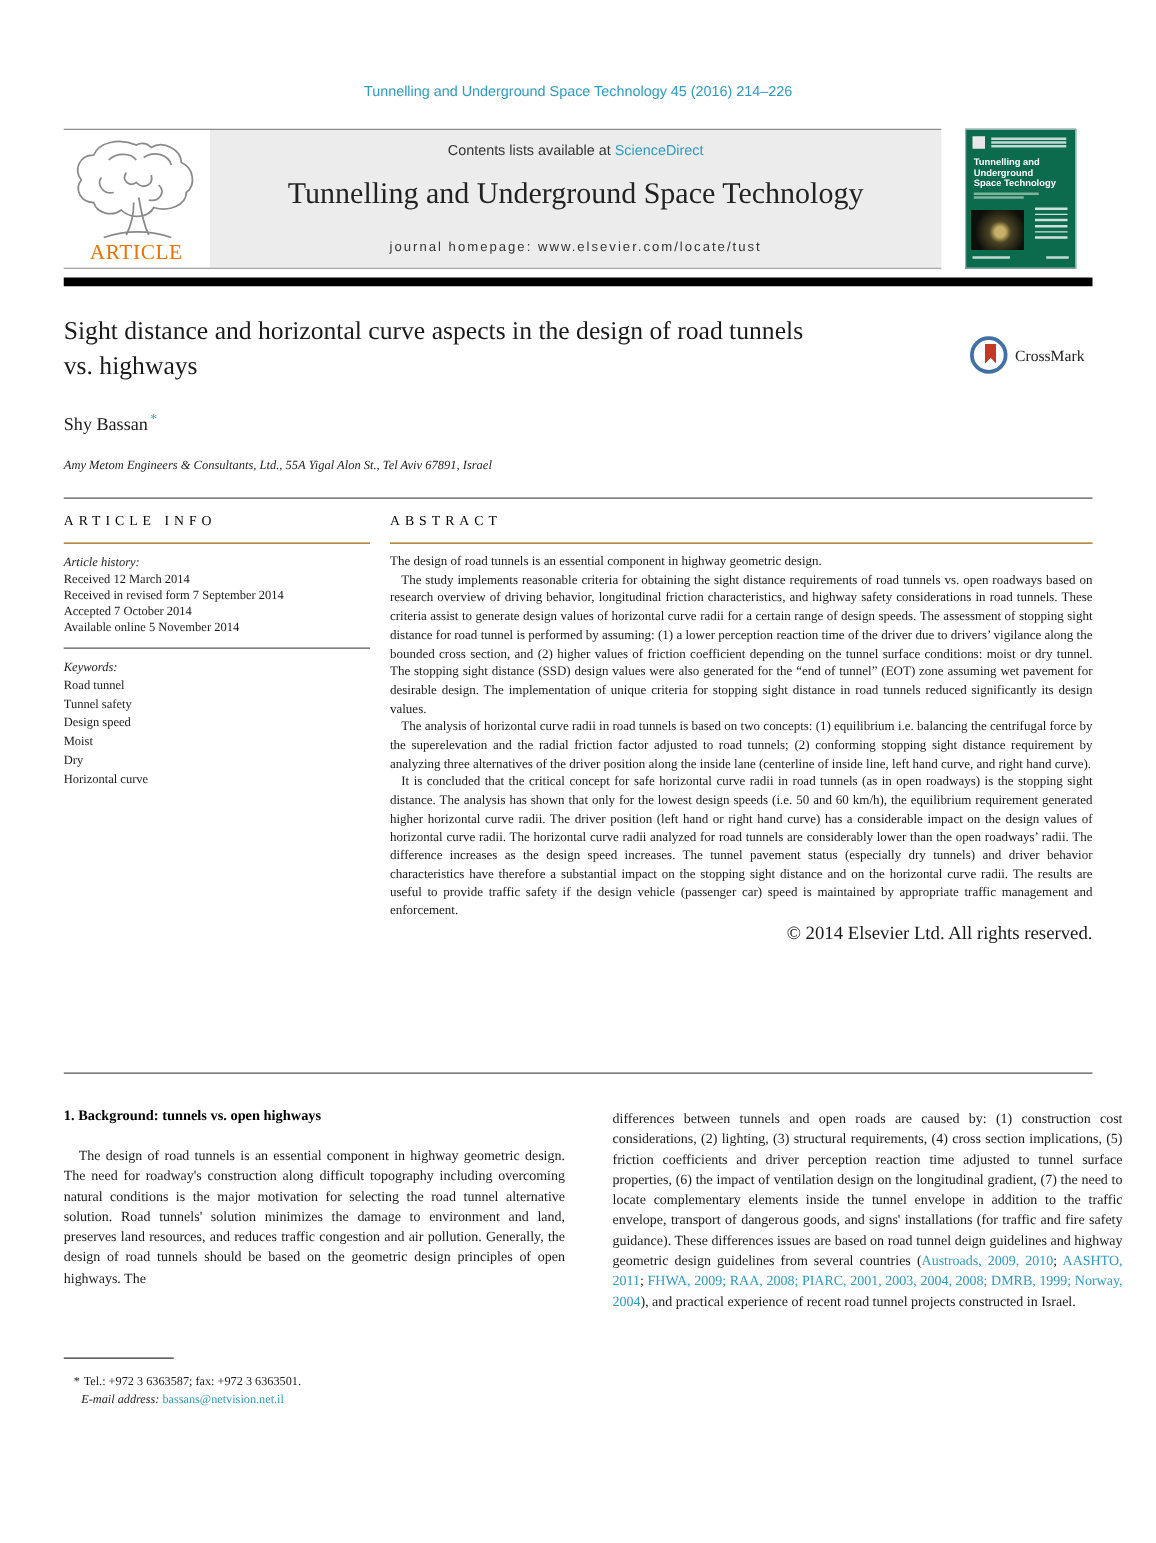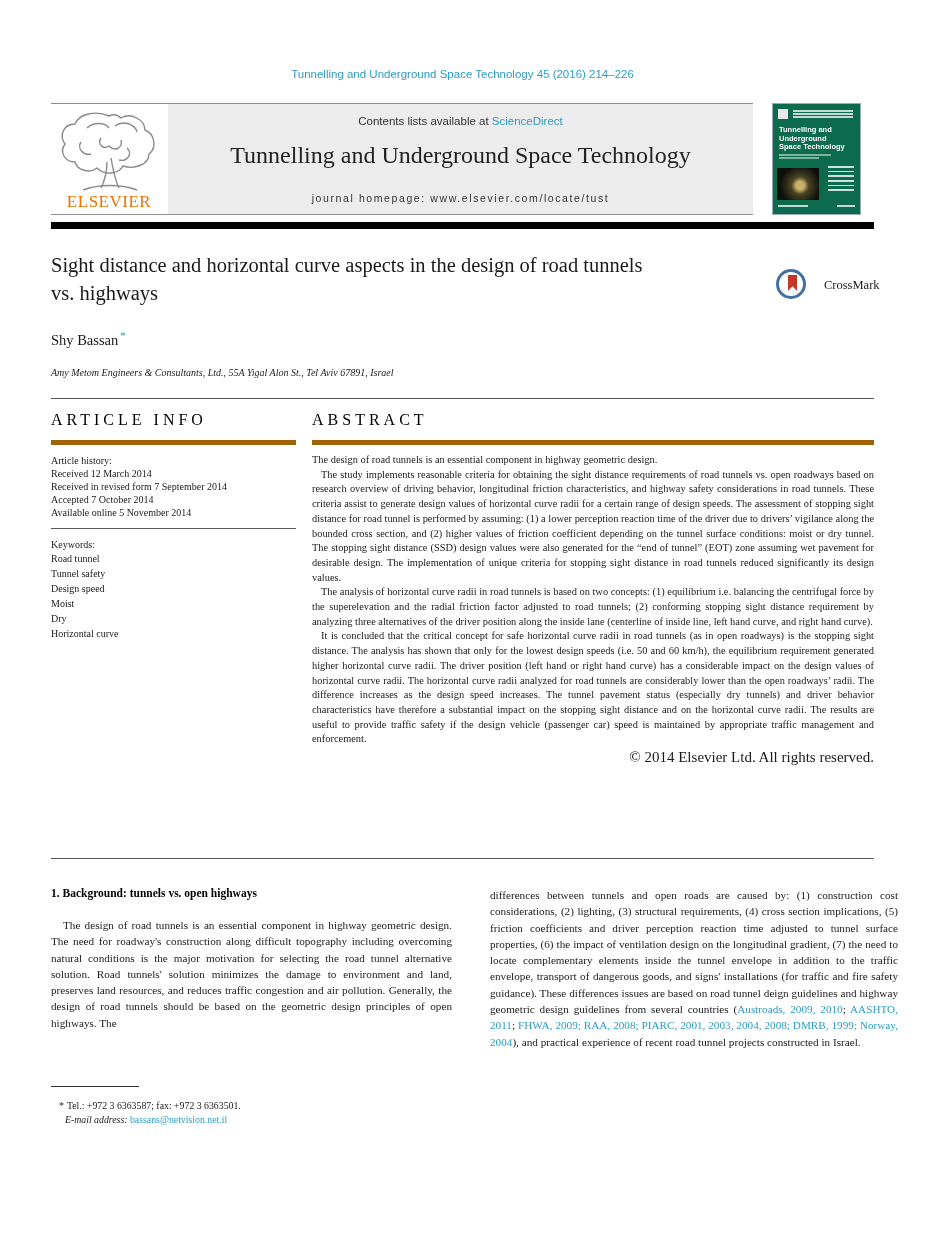--- a/index.html
+++ b/index.html
@@ -78,38 +78,38 @@
   
   .crossmark { position:absolute; left:776px; top:269px; width:100px; height:36px; }
   .cm-circle {
     position:absolute; left:0; top:0; width:30px; height:30px; border-radius:50%;
     border:3px solid #4170a4; background:#fff;
   }
   .cm-mark {
     position:absolute; left:9px; top:3px; width:9px; height:16px; background:#c53727;
     clip-path:polygon(0 0,100% 0,100% 100%,50% 70%,0 100%);
   }
-  .cm-label { position:absolute; left:48px; top:9px; font-size:12.5px; color:#222; }
+  .cm-label { position:absolute; left:36px; top:9px; font-size:12.5px; color:#222; }
 
   
   .author-line { position:absolute; left:51px; top:329px; font-size:14.5px; color:#1a1a1a; }
   .author-mark { color:#2d9cc4; font-size:11px; vertical-align:super; margin-left:2px; }
   .affiliation { position:absolute; left:51px; top:367px; font-size:10px; font-style:italic; color:#222; }
 
   .rule-full { position:absolute; left:51px; width:823px; border-top:1px solid #555; }
   .rule-info-top { top:398px; }
   .rule-abs-bottom { top:858px; }
 
   
   .info-col { position:absolute; left:51px; top:411px; width:245px; font-size:10px; color:#1a1a1a; }
   .col-heading {
-    font-size:16px; letter-spacing:4px; color:#000; padding-bottom:11px;
-    border-bottom:5px solid #a16207;
-  }
-  .info-label { margin-top:9px; line-height:13px; }
+    font-size:11px; letter-spacing:4px; color:#000; padding-bottom:11px;
+    border-bottom:1px solid #a16207;
+  }
+  .info-label { font-style:italic; margin-top:9px; line-height:13px; }
   .history-list div { line-height:13px; }
   .info-divider { border-top:1px solid #555; margin-top:9px; }
   .keywords-list div { line-height:15px; }
 
   
   .abs-col { position:absolute; left:312px; top:411px; width:562px; color:#1a1a1a; }
   .abs-body { margin-top:8px; font-size:10.4px; line-height:14.7px; text-align:justify; }
   .abs-body p { text-indent:9px; }
   .abs-body p:first-child { text-indent:0; }
   .abs-copyright { text-align:right; font-size:15px; margin-top:2px; }
@@ -142,21 +142,21 @@
   <div class="banner">
     <div class="logo-box">
       <svg width="105" height="88" viewBox="0 0 105 88">
         <g fill="none" stroke="#8a8a8a" stroke-width="1.4">
           <path d="M52 8 C38 2 22 6 18 16 C6 16 2 28 8 36 C2 44 8 54 18 54 C20 62 32 66 40 60 C48 68 62 66 66 58 C78 62 92 56 92 46 C100 40 98 26 88 22 C88 12 74 4 64 10 C60 6 56 6 52 8 Z"></path>
           <path d="M30 20 C36 14 48 14 52 20 M58 18 C66 12 78 16 80 24 M24 34 C20 40 26 48 34 46 M70 40 C76 46 70 54 62 52 M44 30 C40 36 46 42 52 38 C58 44 66 40 64 32"></path>
           <path d="M50 54 C50 62 48 72 44 80 M54 50 C56 62 58 72 62 80"></path>
           <path d="M26 82 C42 76 64 76 80 82"></path>
         </g>
       </svg>
-      <div class="elsevier-word">ELSEVIER</div>
+      <div class="elsevier-word">ARTICLE</div>
     </div>
     <div class="banner-gray">
       <div class="contents-line"><span>Contents lists available at </span><span class="teal">ScienceDirect</span></div>
       <div class="journal-title">Tunnelling and Underground Space Technology</div>
       <div class="homepage-line">journal homepage: www.elsevier.com/locate/tust</div>
     </div>
   </div>
 
   <div class="cover">
     <div class="cover-logo"></div>

